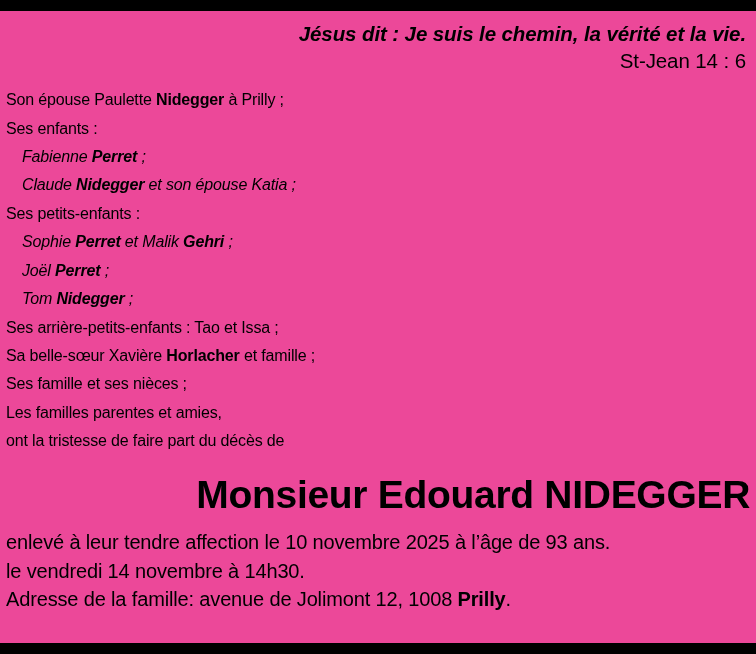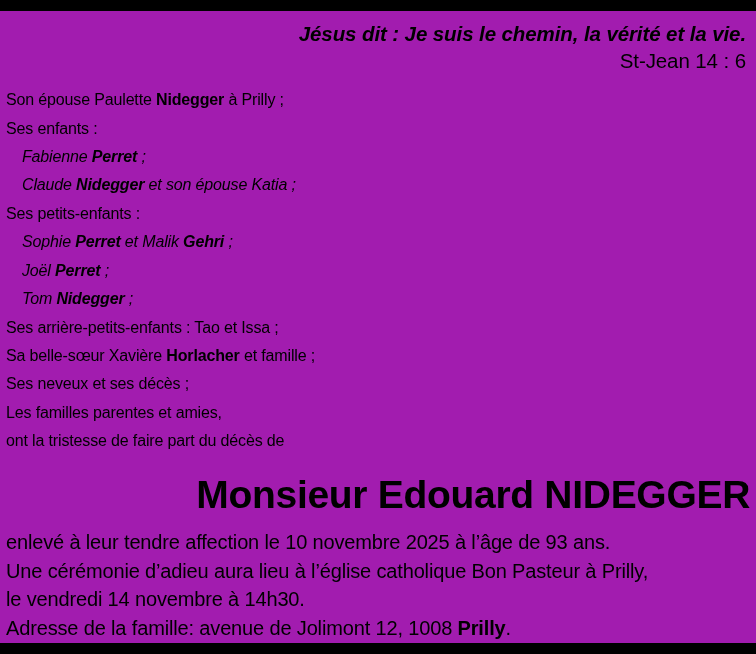--- a/index.html
+++ b/index.html
@@ -12,21 +12,21 @@
     background: #ffffff;
     font-family: "Liberation Sans", sans-serif;
     color: #000000;
     overflow: hidden;
   }
   .notice {
     position: relative;
     width: 756px;
     height: 654px;
     box-sizing: border-box;
-    background: #a21caf;
+    background: #ec4899;
     display: flex;
     flex-direction: column;
   }
   .rule-top {
     width: 100%;
     height: 11px;
     background: #000000;
     flex: 0 0 auto;
   }
   .rule-bottom {
@@ -113,30 +113,29 @@
         <div class="line"><span>Son épouse Paulette </span><b>Nidegger</b><span> à Prilly ;</span></div>
         <div class="line"><span>Ses enfants :</span></div>
         <div class="line indent"><span>Fabienne </span><b>Perret</b><span> ;</span></div>
         <div class="line indent"><span>Claude </span><b>Nidegger</b><span> et son épouse Katia ;</span></div>
         <div class="line"><span>Ses petits-enfants :</span></div>
         <div class="line indent"><span>Sophie </span><b>Perret</b><span> et Malik </span><b>Gehri</b><span> ;</span></div>
         <div class="line indent"><span>Joël </span><b>Perret</b><span> ;</span></div>
         <div class="line indent"><span>Tom </span><b>Nidegger</b><span> ;</span></div>
         <div class="line"><span>Ses arrière-petits-enfants : Tao et Issa ;</span></div>
         <div class="line"><span>Sa belle-sœur Xavière </span><b>Horlacher</b><span> et famille ;</span></div>
-        <div class="line"><span>Ses neveux et ses décès ;</span></div>
+        <div class="line"><span>Ses famille et ses nièces ;</span></div>
         <div class="line"><span>Les familles parentes et amies,</span></div>
         <div class="line"><span>ont la tristesse de faire part du décès de</span></div>
       </div>
 
     <div class="deceased">Monsieur Edouard NIDEGGER</div>
 
     <div class="closing">
         <div class="line"><span>enlevé à leur tendre affection le 10 novembre 2025 à l’âge de 93 ans.</span></div>
-        <div class="line"><span>Une cérémonie d’adieu aura lieu à l’église catholique Bon Pasteur à Prilly,</span></div>
         <div class="line"><span>le vendredi 14 novembre à 14h30.</span></div>
         <div class="line"><span>Adresse de la famille: avenue de Jolimont 12, 1008 </span><b>Prilly</b><span>.</span></div>
       </div>
 
   </div>
 
   <div class="rule-bottom"></div>
 
 </div>
 

